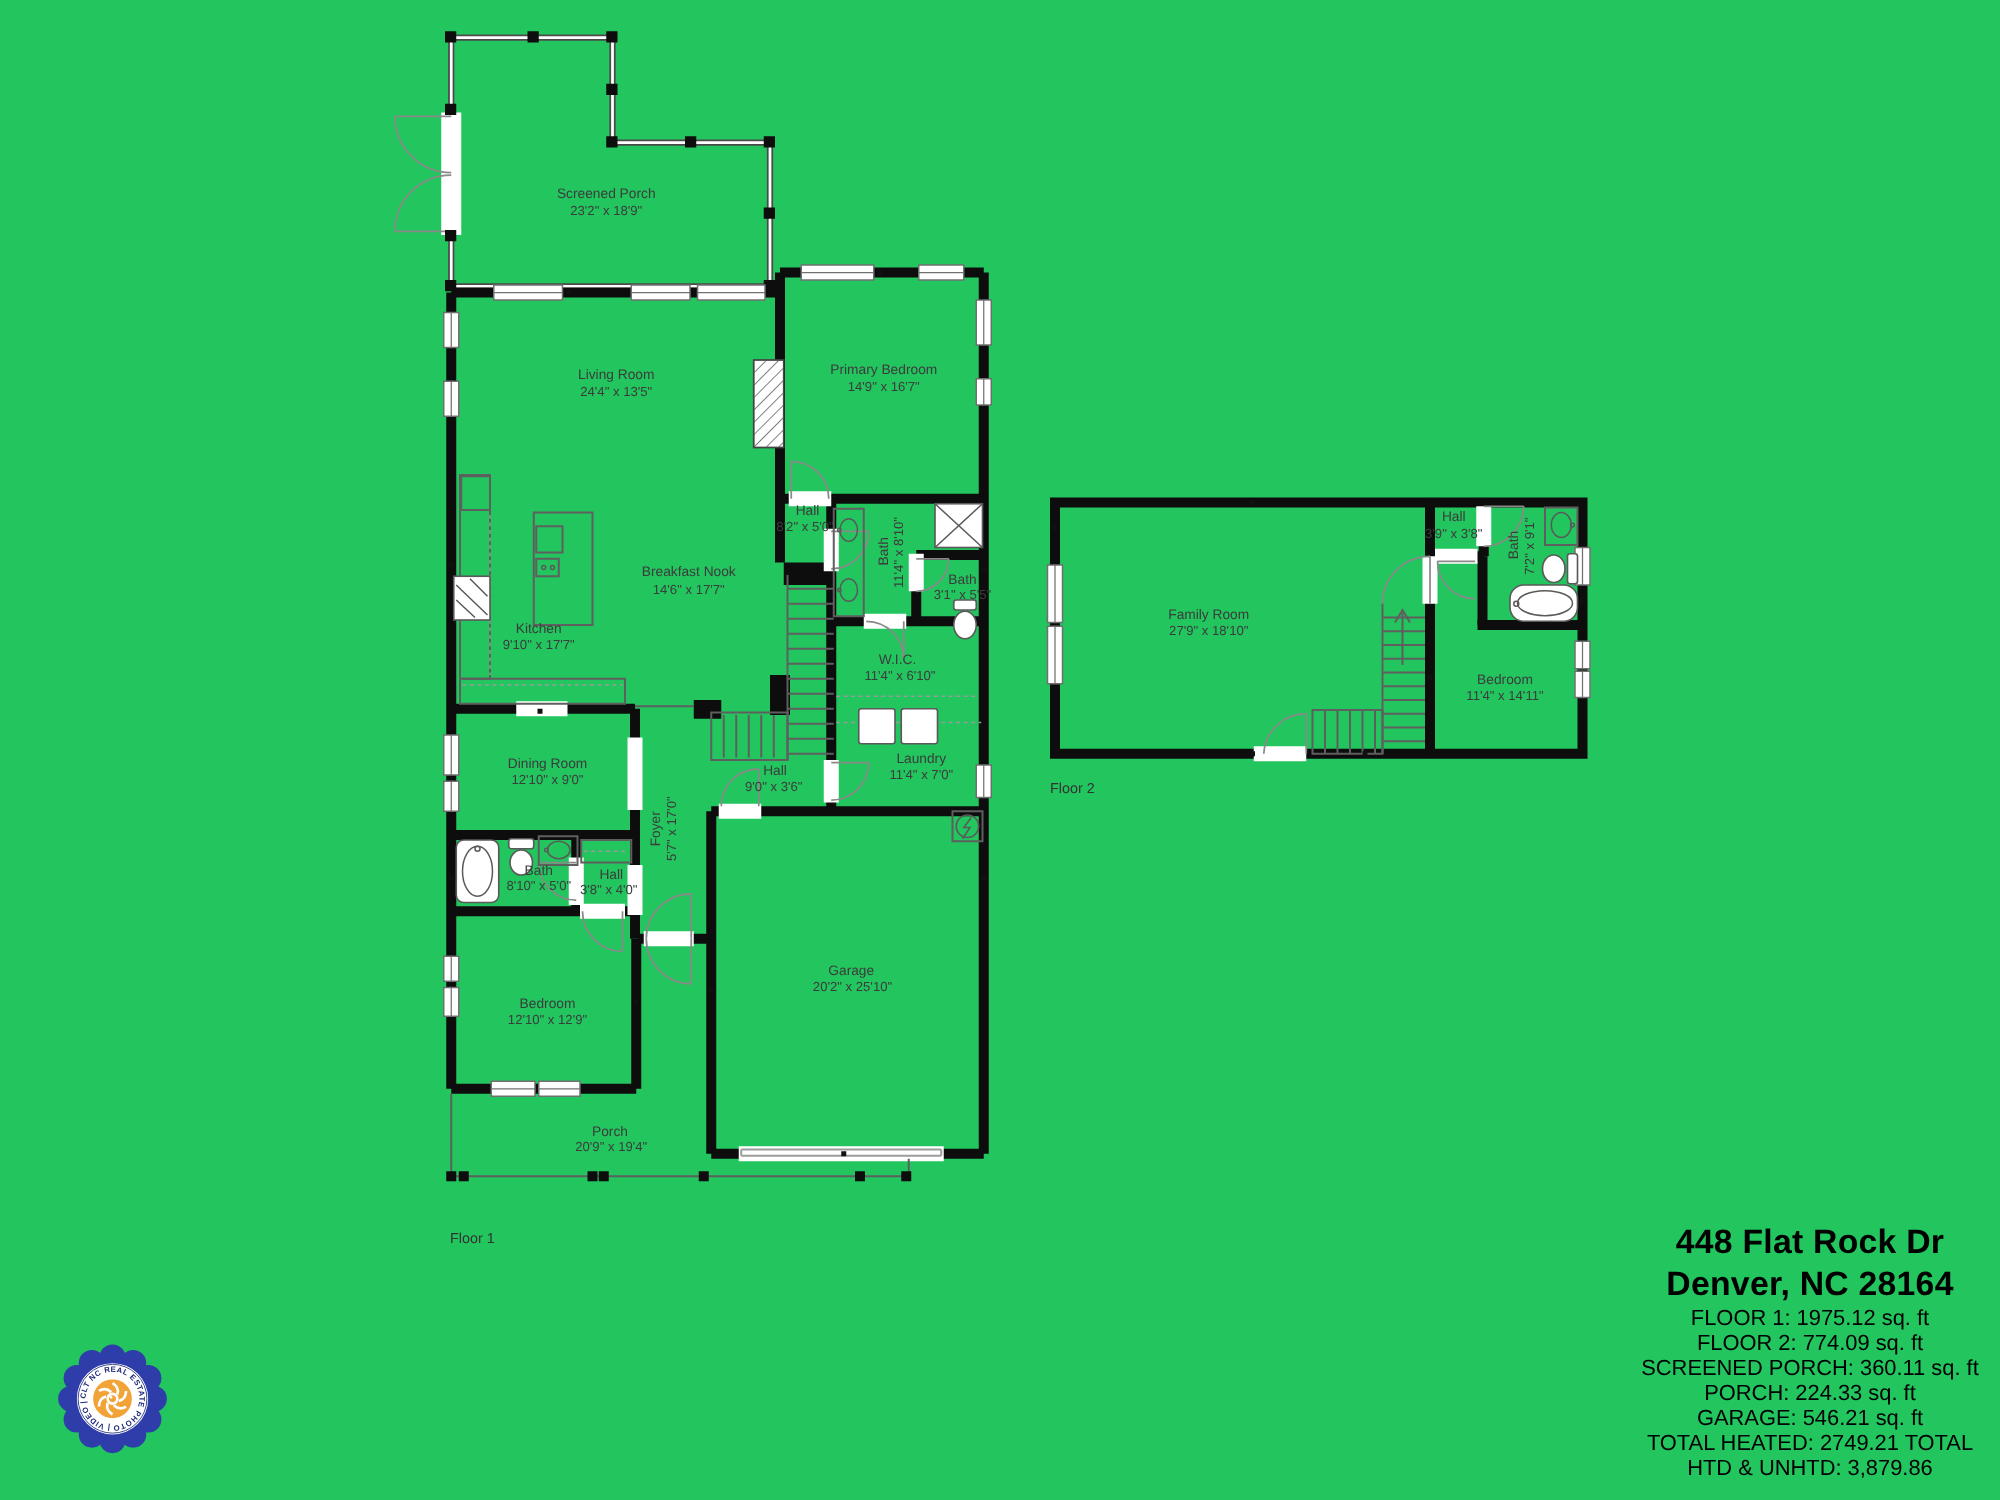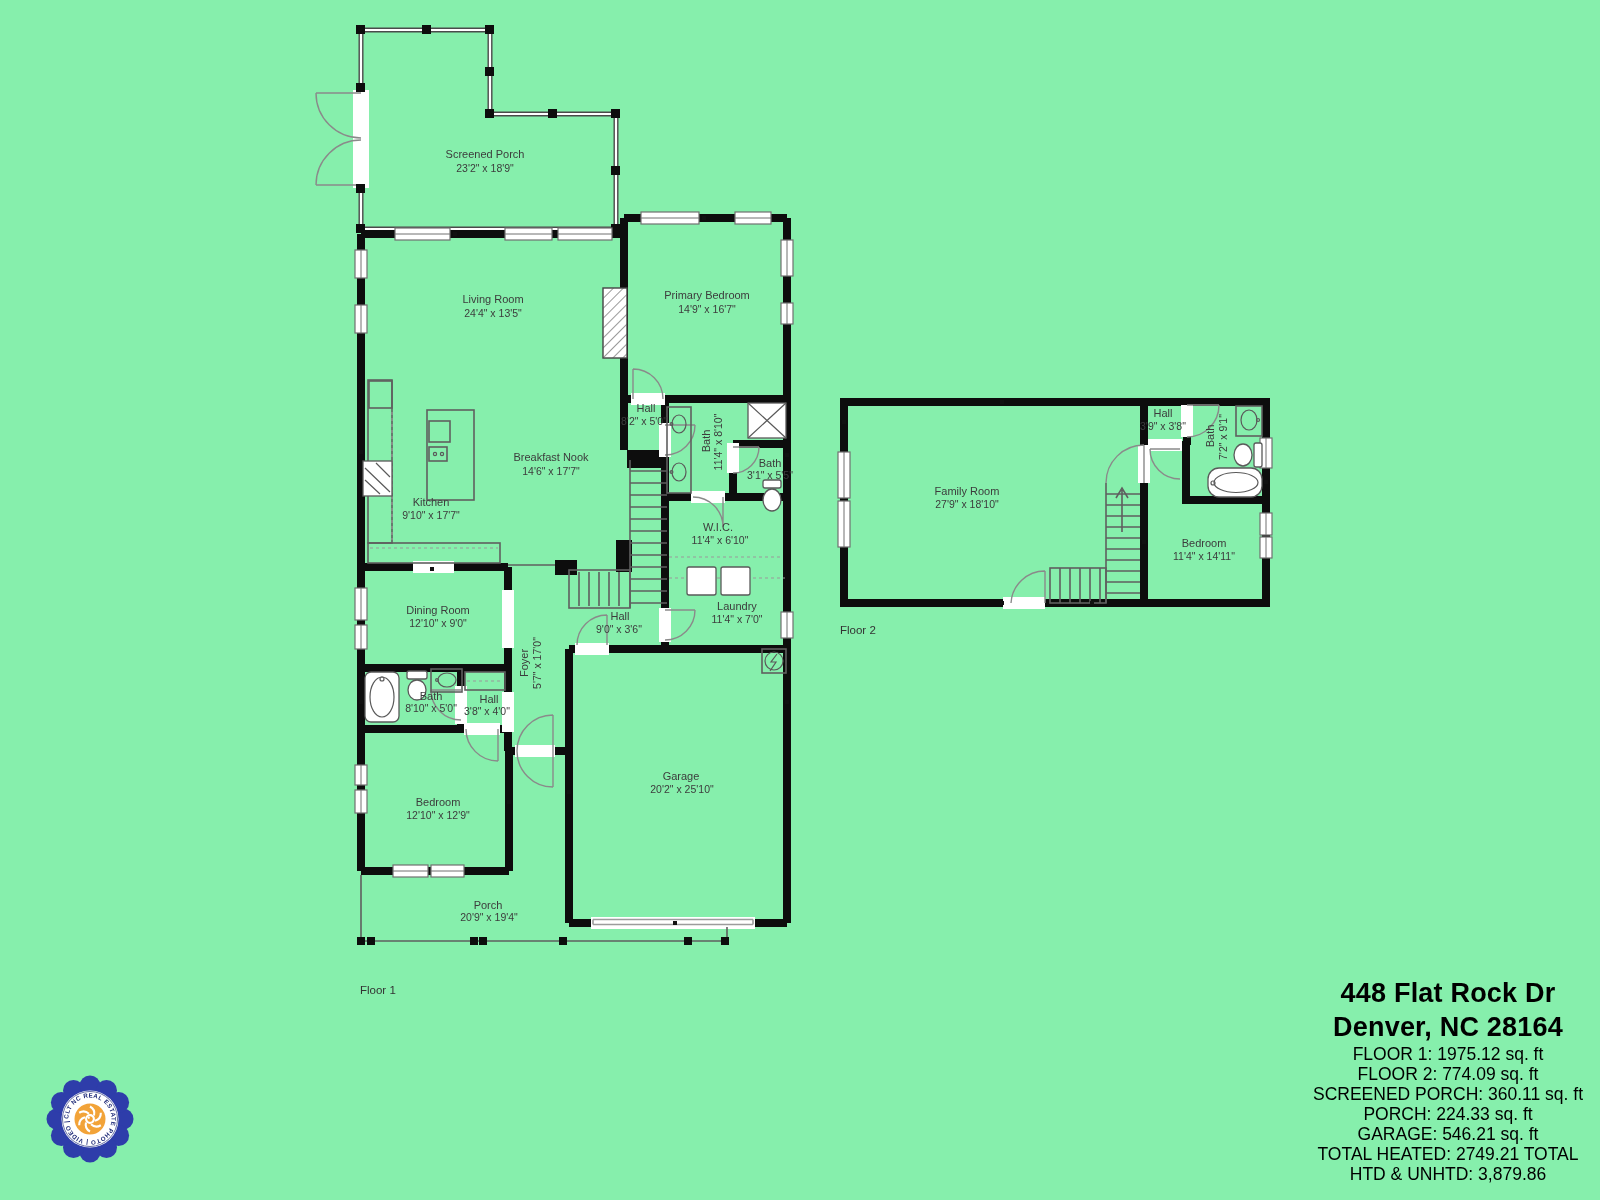--- a/index.html
+++ b/index.html
@@ -1,17 +1,17 @@
 <!DOCTYPE html>
 <html><head>
 <meta charset="utf-8">
 <style>
   html,body { margin:0; padding:0; background:#ffffff; }
   #stage {
-    position:relative; width:1600px; height:1200px; background:#86efac;
+    position:relative; width:1600px; height:1200px; background:#22c55e;
     font-family:"Liberation Sans", sans-serif; overflow:hidden;
   }
   #plan-svg { position:absolute; left:0; top:0; }
 
   
   .rn { font-family:"Liberation Sans",sans-serif; font-size:11px; fill:#3c3c3c; text-anchor:middle; }
   .rd { font-family:"Liberation Sans",sans-serif; font-size:10.5px; fill:#3c3c3c; text-anchor:middle; }
   .fl { font-family:"Liberation Sans",sans-serif; font-size:11.5px; fill:#333333; }
 
   

